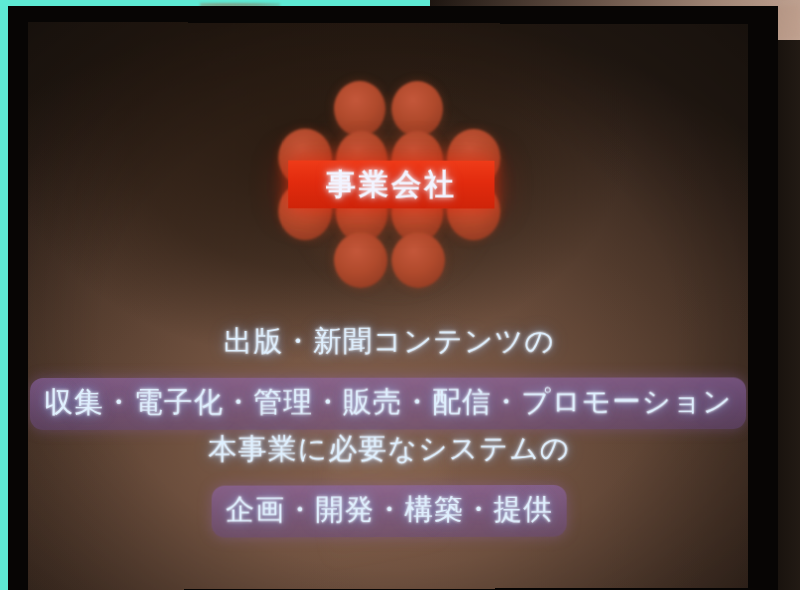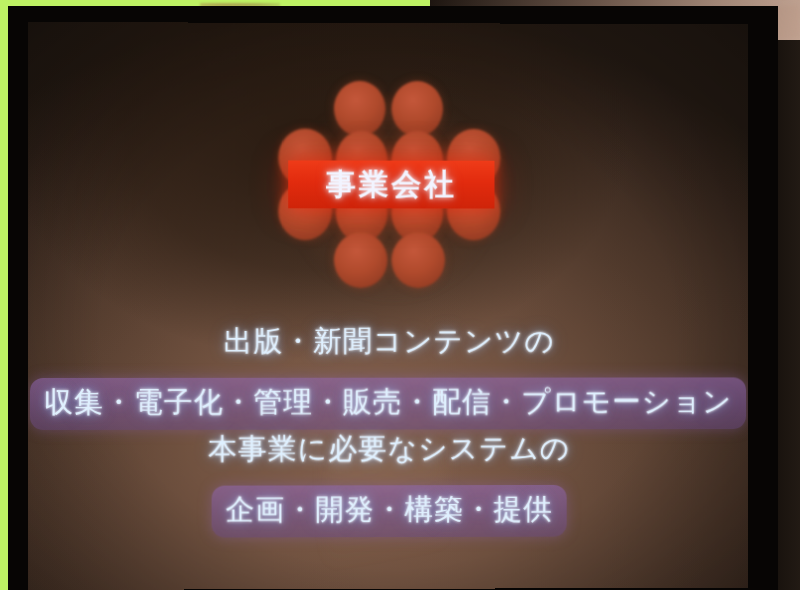--- a/index.html
+++ b/index.html
@@ -13,21 +13,21 @@
     height: 590px;
     overflow: hidden;
     font-family: "Liberation Sans", sans-serif;
   }
 
   
   #photo {
     position: relative;
     width: 800px;
     height: 590px;
-    background: #bef264;
+    background: #5eead4;
     overflow: hidden;
   }
 
   
   .room-ceiling {
     position: absolute;
     top: 0; left: 430px;
     width: 370px; height: 58px;
     background: linear-gradient(105deg, #1d1510 0%, #6b564a 45%, #a08575 75%, #c2a493 100%);
     transform: skewY(-2.2deg);

